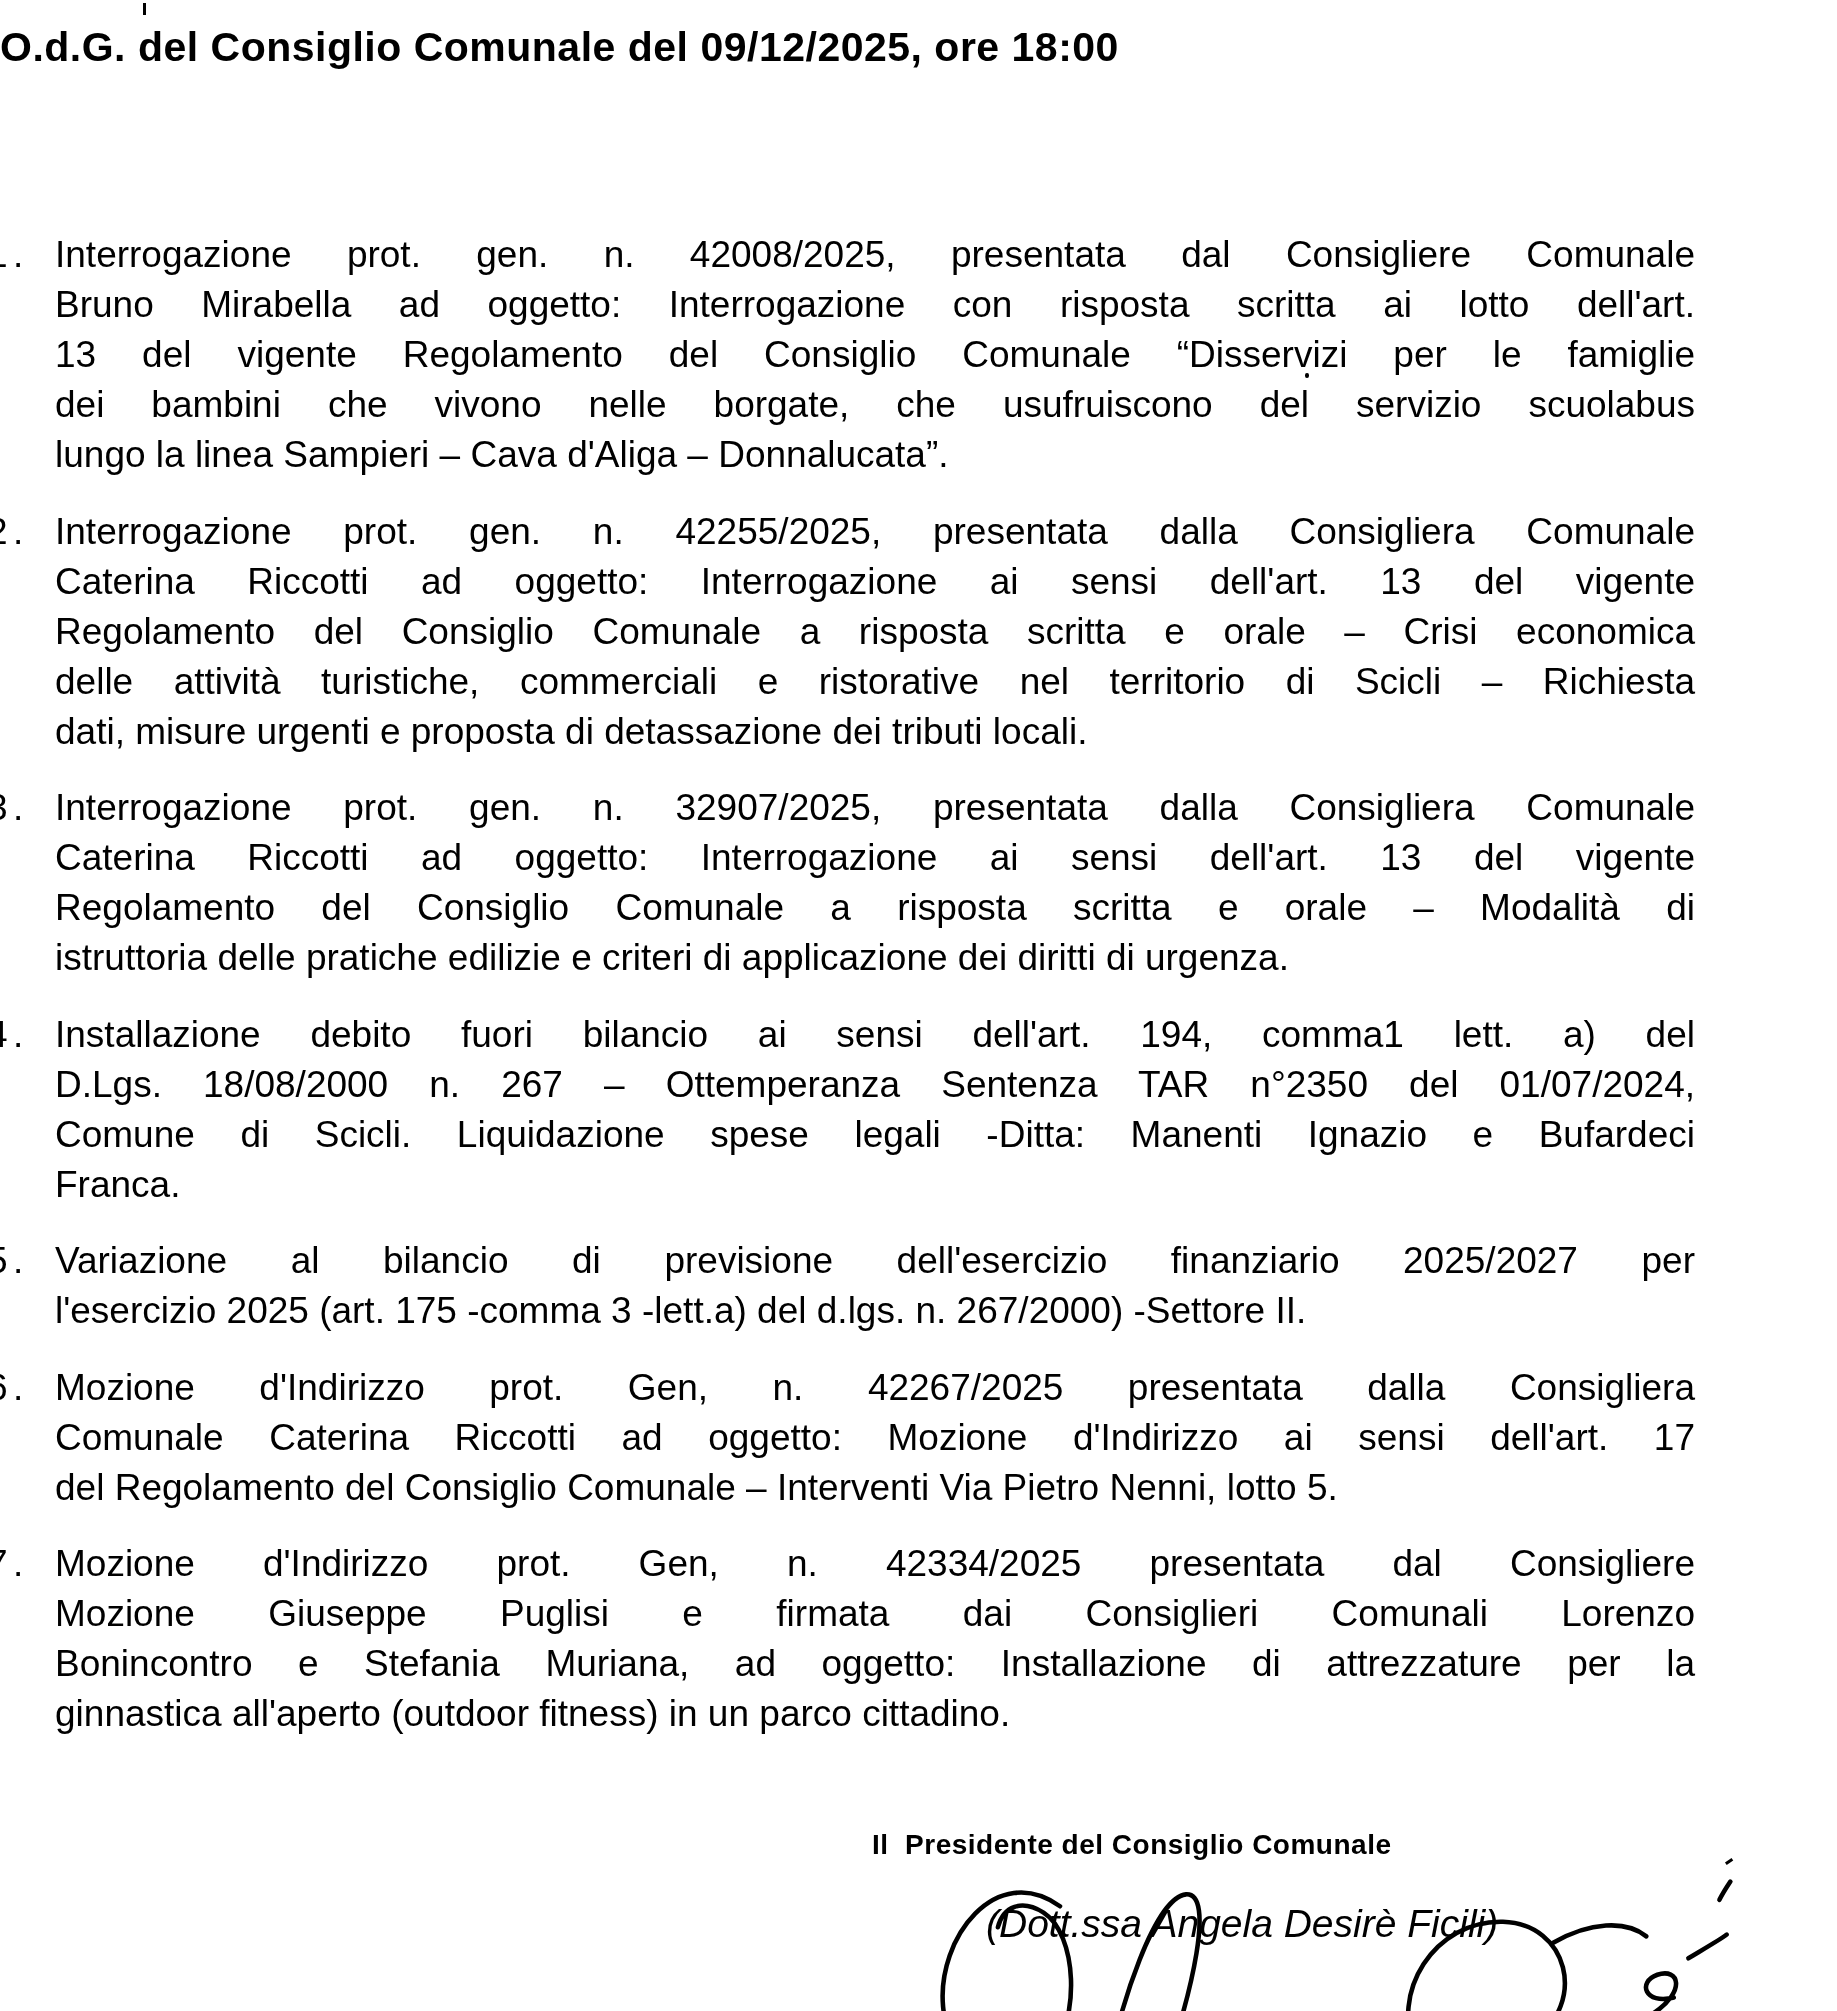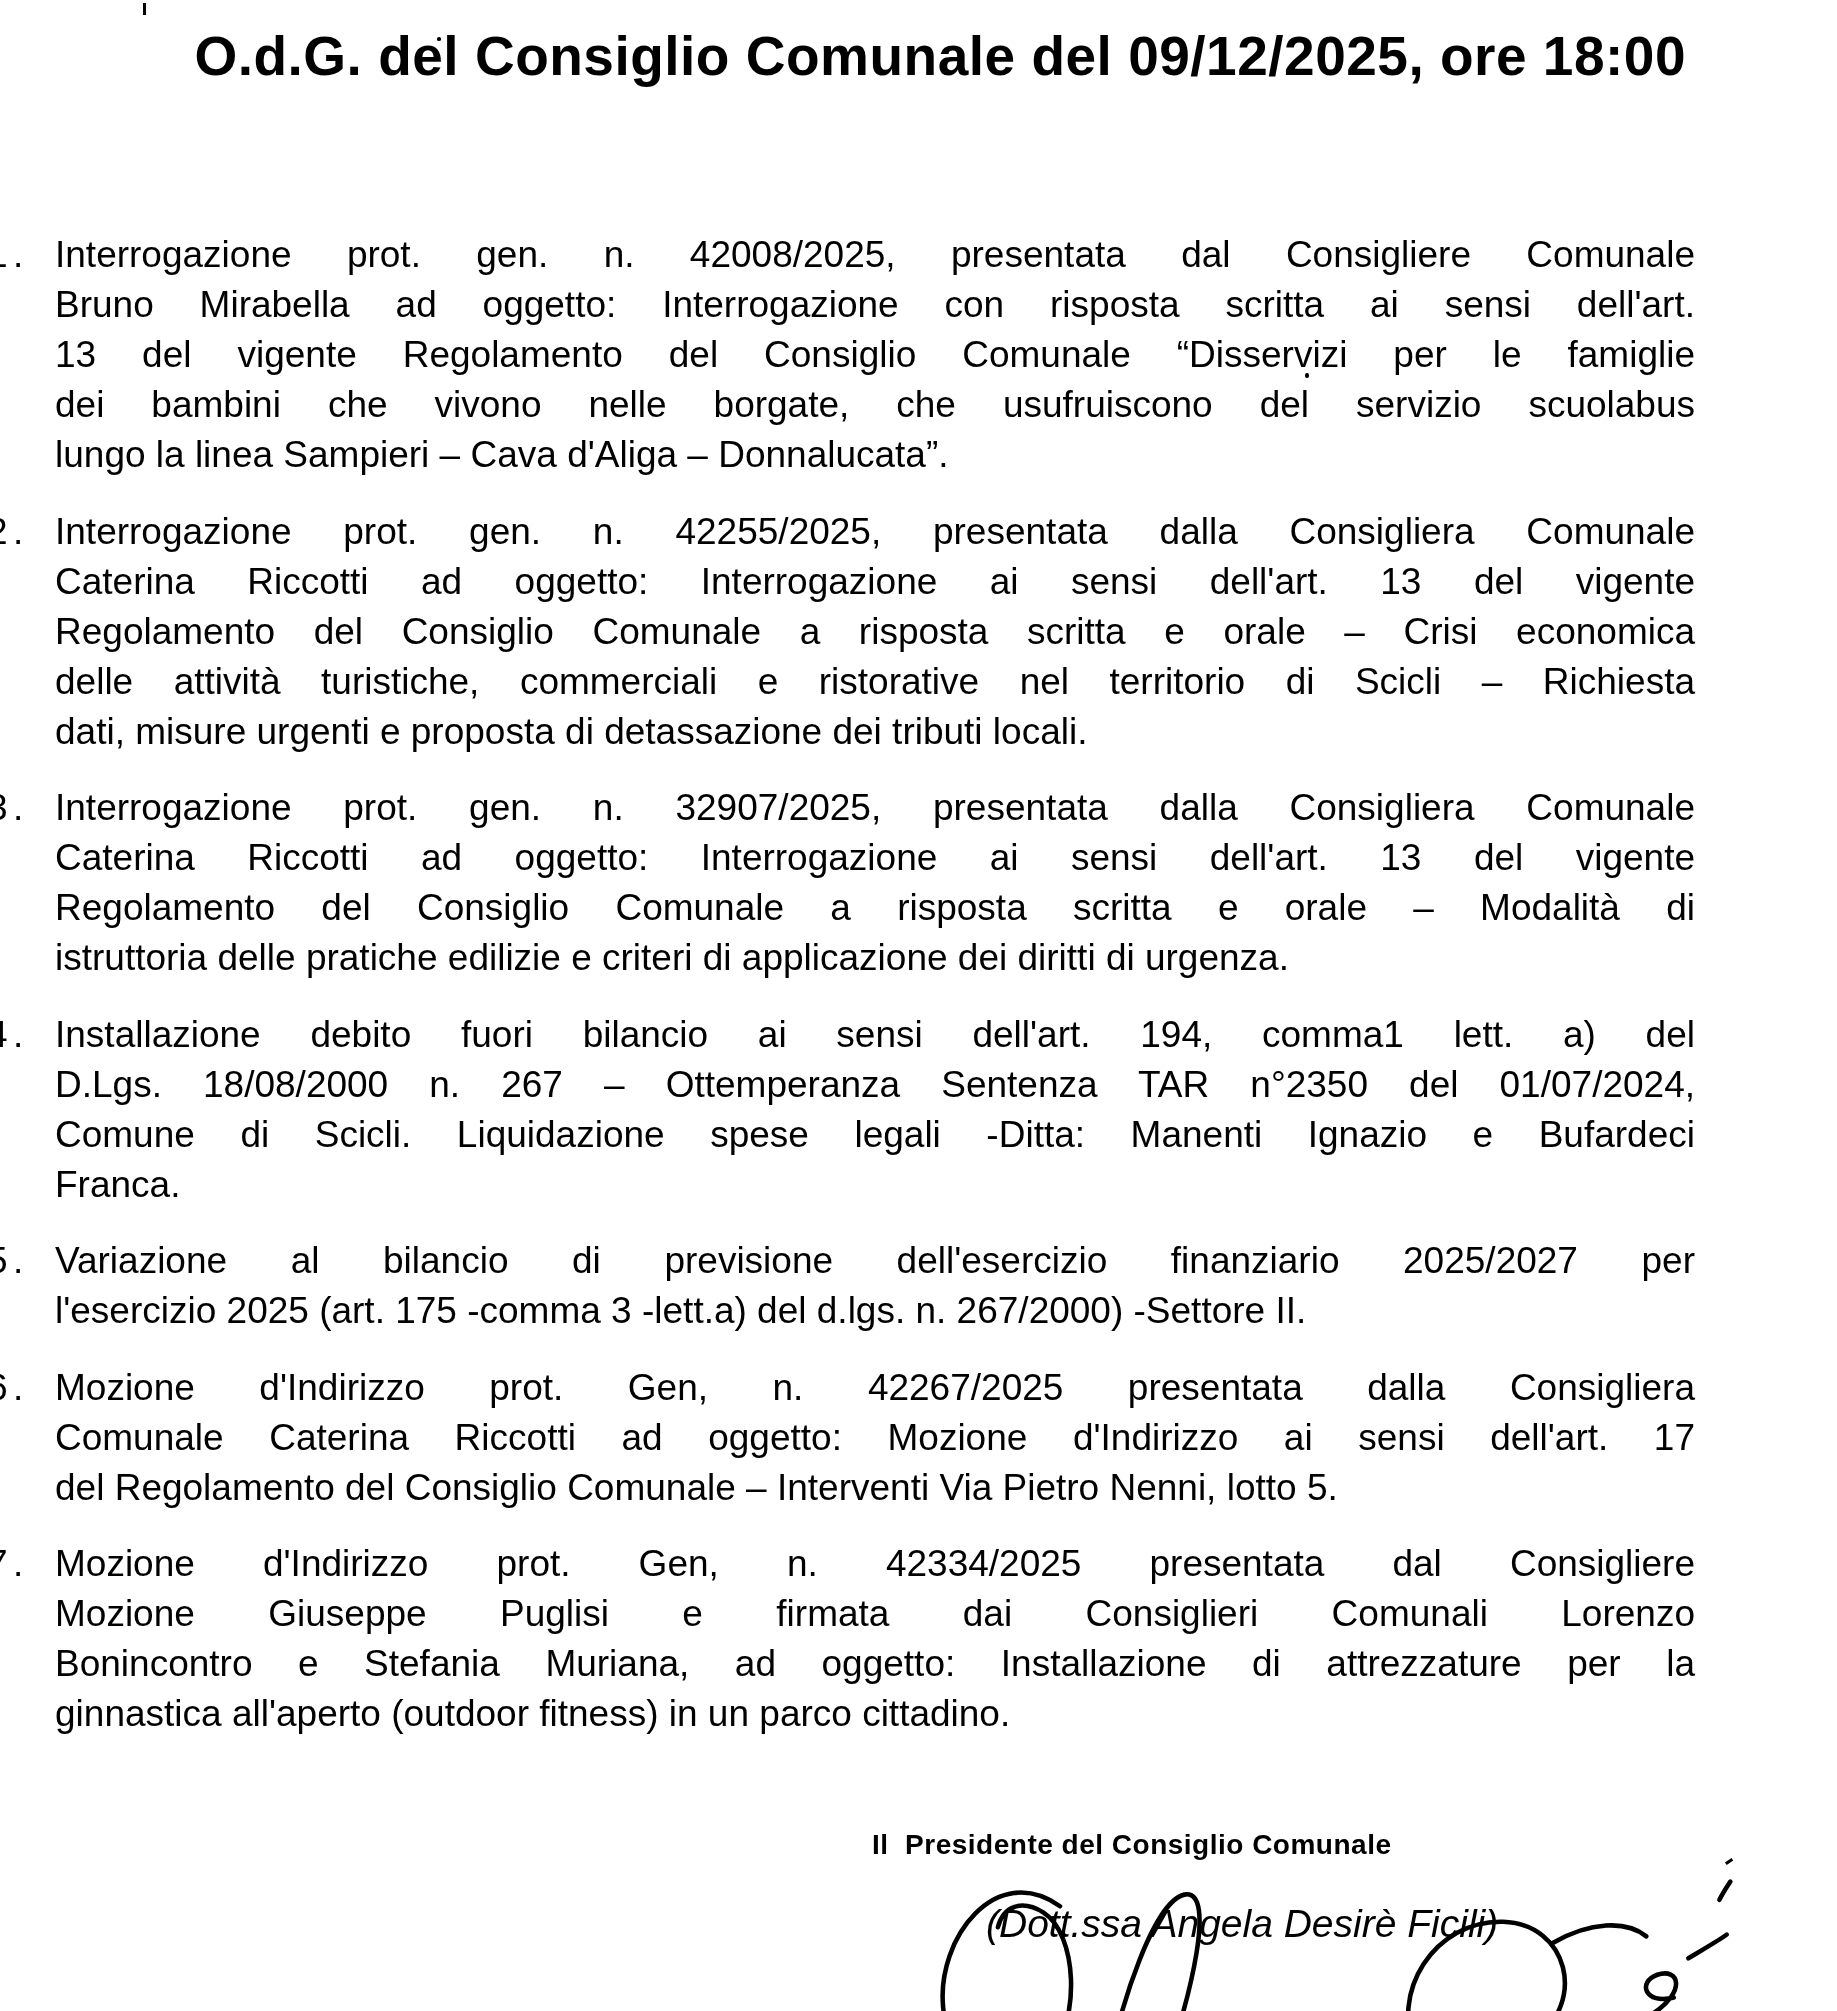--- a/index.html
+++ b/index.html
@@ -10,22 +10,22 @@
     background: #ffffff;
     overflow: hidden;
     color: #000000;
     font-family: "Liberation Sans", sans-serif;
   }
   .doc-title {
     position: absolute;
     top: 24px;
     left: 0;
     width: 1686px;
-    text-align: right;
-    font-size: 55px;
+    text-align: left;
+    font-size: 41px;
     font-weight: bold;
     letter-spacing: 0.5px;
   }
   .agenda {
     position: absolute;
     top: 230px;
     left: 55px;
     width: 1640px;
     font-size: 37px;
     line-height: 50px;
@@ -92,21 +92,21 @@
   <div class="artifact a3"></div>
   <div class="artifact a4"></div>
 
   <div class="doc-title">O.d.G. del Consiglio Comunale del 09/12/2025, ore 18:00</div>
 
   <div class="agenda" id="agenda-list">
     <div class="agenda-item">
       <span class="item-number">1.</span>
       <div class="item-text">
           <div class="line">Interrogazione prot. gen. n. 42008/2025, presentata dal Consigliere Comunale</div>
-          <div class="line">Bruno Mirabella ad oggetto: Interrogazione con risposta scritta ai sensi dell'art.</div>
+          <div class="line">Bruno Mirabella ad oggetto: Interrogazione con risposta scritta ai lotto dell'art.</div>
           <div class="line">13 del vigente Regolamento del Consiglio Comunale “Disservizi per le famiglie</div>
           <div class="line">dei bambini che vivono nelle borgate, che usufruiscono del servizio scuolabus</div>
           <div class="line last">lungo la linea Sampieri – Cava d'Aliga – Donnalucata”.</div>
         </div>
     </div>
 
     <div class="agenda-item">
       <span class="item-number">2.</span>
       <div class="item-text">
           <div class="line">Interrogazione prot. gen. n. 42255/2025, presentata dalla Consigliera Comunale</div>

